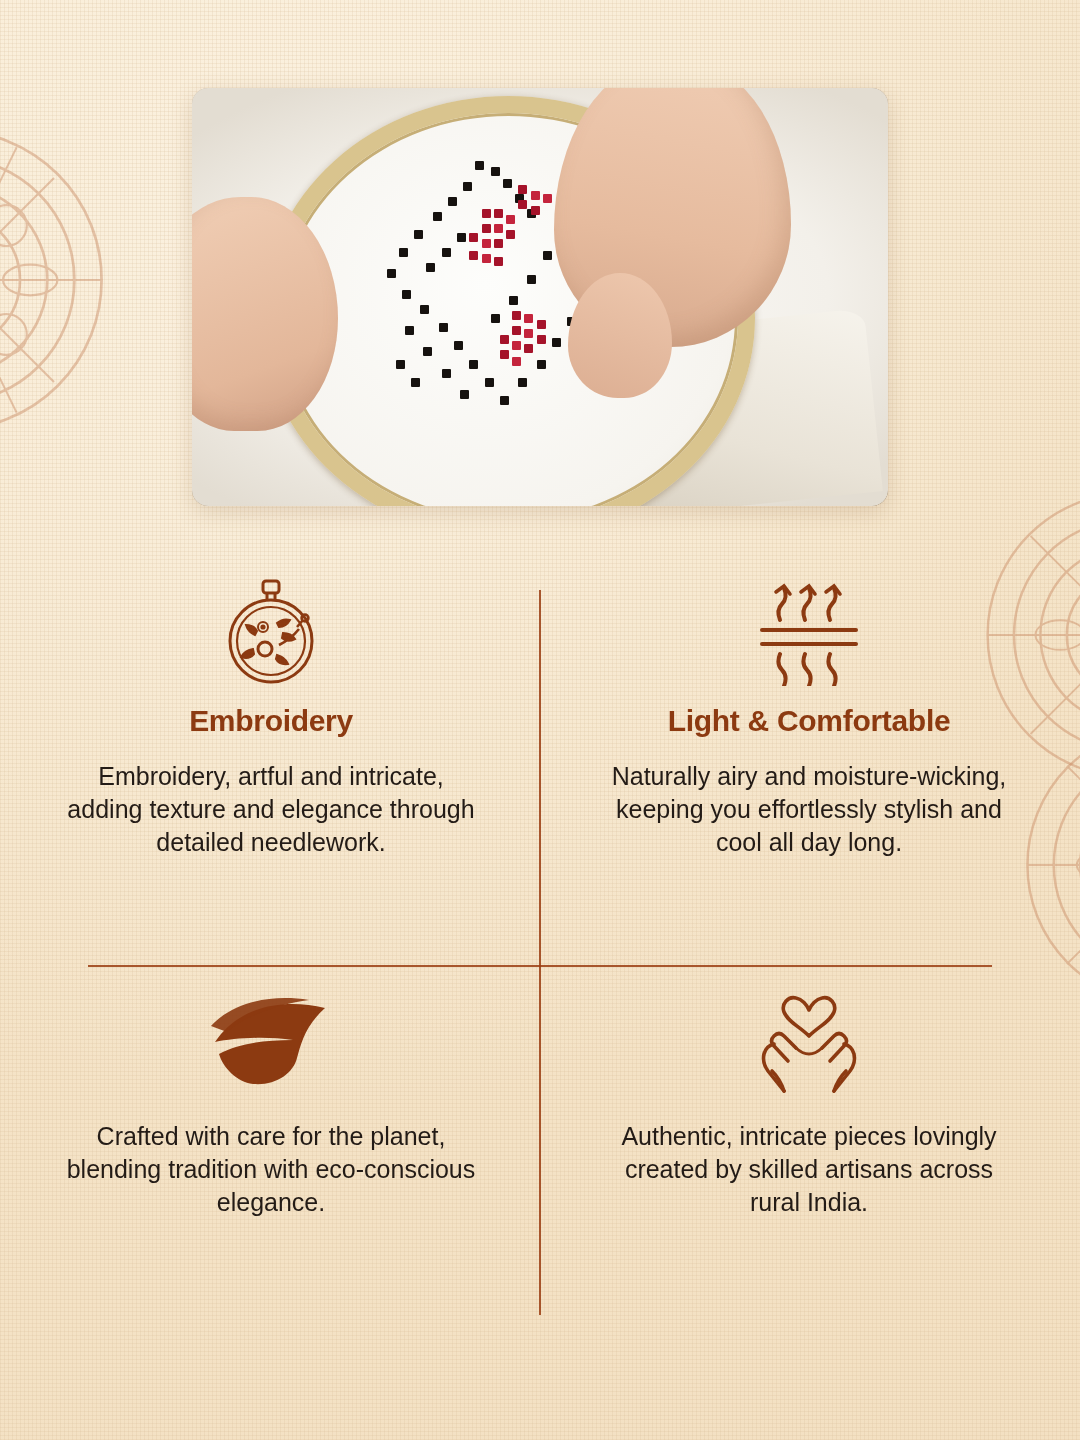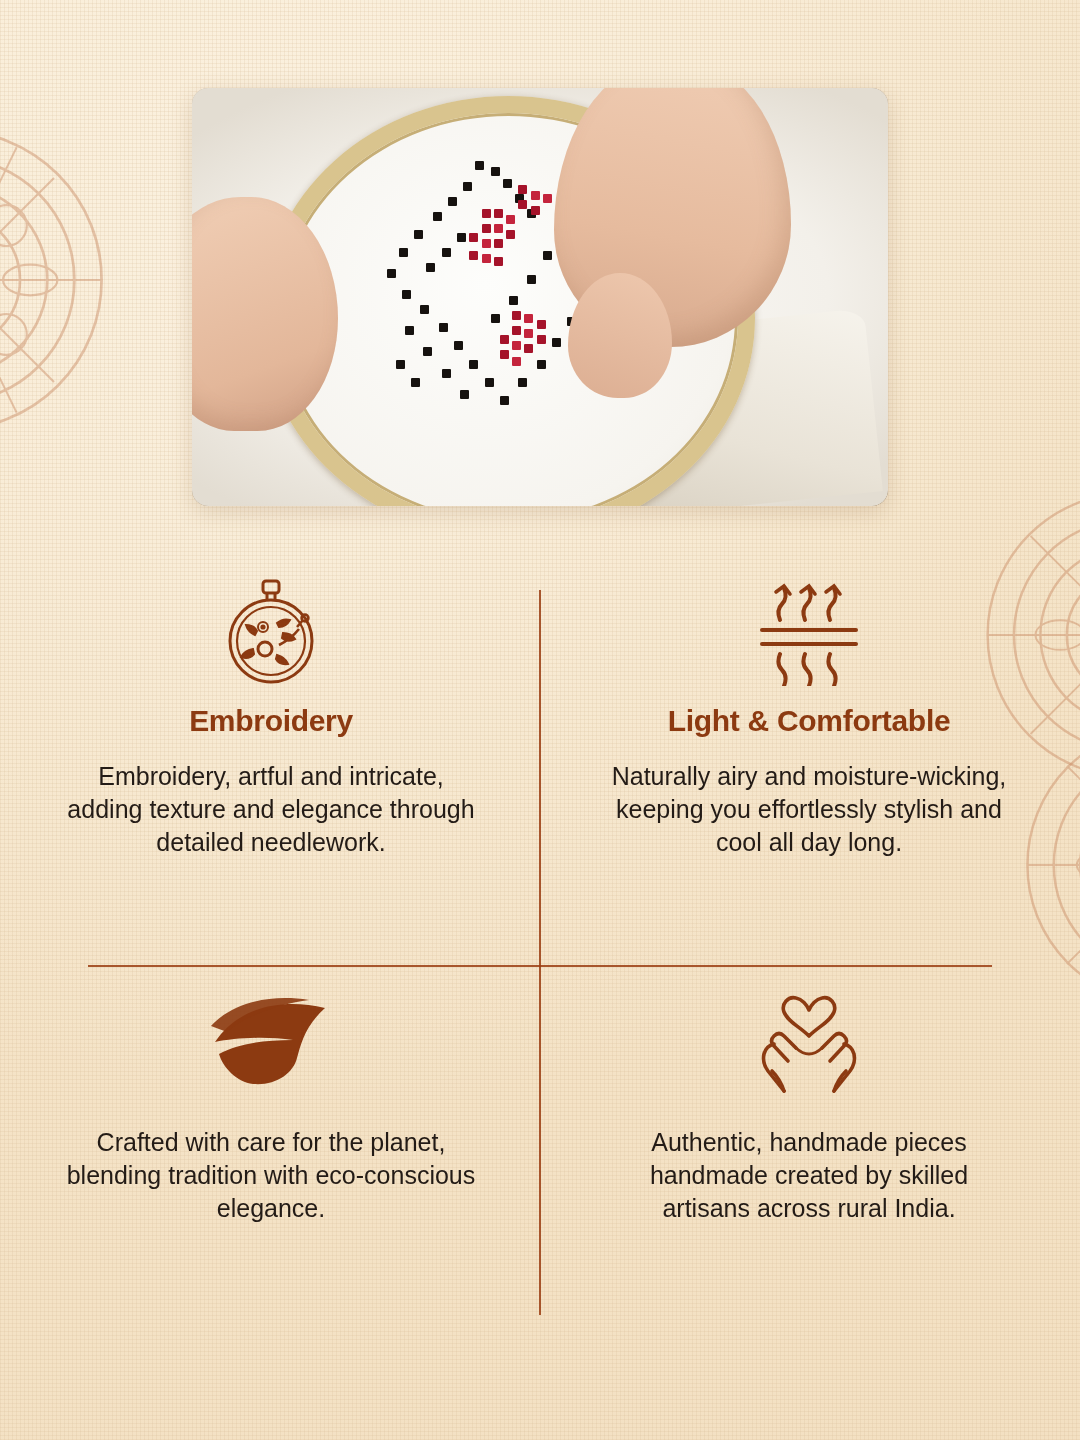--- a/index.html
+++ b/index.html
@@ -211,21 +211,21 @@
     letter-spacing: -0.3px;
     margin-top: 14px;
   }
   .feature-desc {
     font-size: 25px;
     line-height: 1.32;
     color: #231b16;
     margin-top: 22px;
     padding: 0 12px;
   }
-  .cell-bl .feature-desc, .cell-br .feature-desc { margin-top: 26px; text-align: center; }
+  .cell-bl .feature-desc, .cell-br .feature-desc { margin-top: 20px; text-align: center; }
 </style>
 </head>
 <body>
 
 <div class="page">
 
   <svg class="mandala mandala-left" viewBox="0 0 200 200">
     <g fill="none" stroke="currentColor" stroke-width="1.6">
       <circle cx="60" cy="100" r="26"></circle>
       <circle cx="60" cy="100" r="40"></circle>
@@ -449,16 +449,16 @@
           <path d="M55 44 C45 34 34 30 30 20 C27 12 34 4 42 6 C48 7 53 13 55 18 C57 13 62 7 68 6 C76 4 83 12 80 20 C76 30 65 34 55 44 Z"></path>
           <path d="M42 56 L30 44 q-5 -5 -10 0 q-5 5 0 10 l14 15"></path>
           <path d="M20 52 q-8 2 -10 10 q-2 9 4 17 l16 20"></path>
           <path d="M30 99 q-4 -12 -12 -20"></path>
           <path d="M68 56 L80 44 q5 -5 10 0 q5 5 0 10 l-14 15"></path>
           <path d="M90 52 q8 2 10 10 q2 9 -4 17 l-16 20"></path>
           <path d="M80 99 q4 -12 12 -20"></path>
           <path d="M42 56 q13 12 26 0" stroke-width="3"></path>
         </svg>
       </div>
-      <div class="feature-desc">Authentic, handmade pieces handmade created by skilled artisans across rural India.</div>
+      <div class="feature-desc">Authentic, intricate pieces lovingly created by skilled artisans across rural India.</div>
     </div>
   </div>
 </div>
 
 </body></html>

